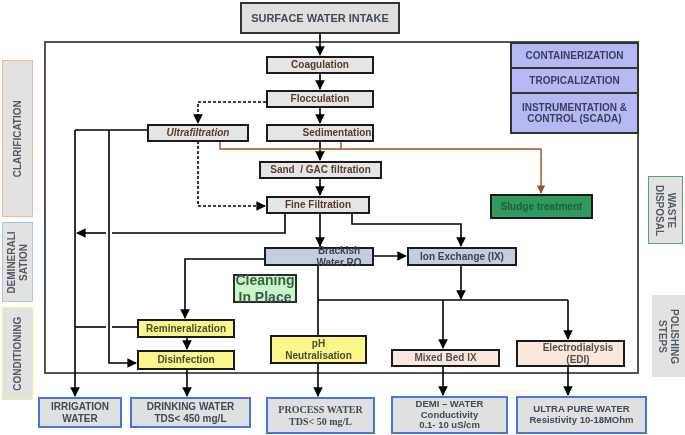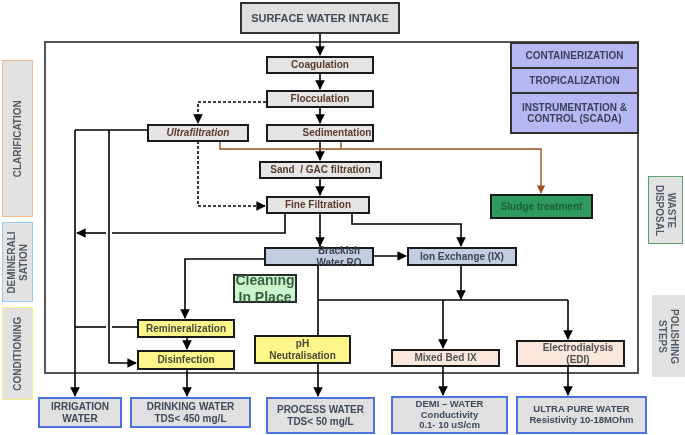--- a/index.html
+++ b/index.html
@@ -154,42 +154,42 @@
   <span style="white-space:pre;">Cleaning
 In Place</span>
 </div>
 
 <div class="box yellow" style="left:137px;top:319px;width:98px;height:19px;">
   <span>Remineralization</span>
 </div>
 <div class="box yellow" style="left:137px;top:350px;width:98px;height:20px;">
   <span>Disinfection</span>
 </div>
-<div class="box yellow" style="left:254px;top:335px;width:97px;height:29px;">
+<div class="box yellow" style="left:270px;top:335px;width:97px;height:29px;">
   <span style="white-space:pre;">pH
 Neutralisation</span>
 </div>
 
 <div class="box peach" style="left:391px;top:349px;width:109px;height:18px;">
   <span>Mixed Bed IX</span>
 </div>
 <div class="box peach" style="left:516px;top:340px;width:109px;height:27px;padding-left:15px;">
   <span style="white-space:pre;">Electrodialysis
 (EDI)</span>
 </div>
 
 <div class="box output" style="left:38px;top:397px;width:84px;height:31px;">
   <span style="white-space:pre;">IRRIGATION
 WATER</span>
 </div>
 <div class="box output" style="left:130px;top:397px;width:121px;height:31px;">
   <span style="white-space:pre;">DRINKING WATER
 TDS&lt; 450 mg/L</span>
 </div>
-<div class="box output" style="left:266px;top:397px;width:109px;height:37px;">
+<div class="box output" style="left:266px;top:397px;width:109px;height:37px;font-family:Liberation Serif, serif;">
   <span style="white-space:pre;">PROCESS WATER
 TDS&lt; 50 mg/L</span>
 </div>
 <div class="box output" style="left:391px;top:396px;width:117px;height:38px;font-size:9.5px;line-height:1.1;">
   <span style="white-space:pre;">DEMI – WATER
 Conductivity
 0.1- 10 uS/cm</span>
 </div>
 <div class="box output" style="left:516px;top:396px;width:131px;height:38px;font-size:9.5px;">
   <span style="white-space:pre;">ULTRA PURE WATER

